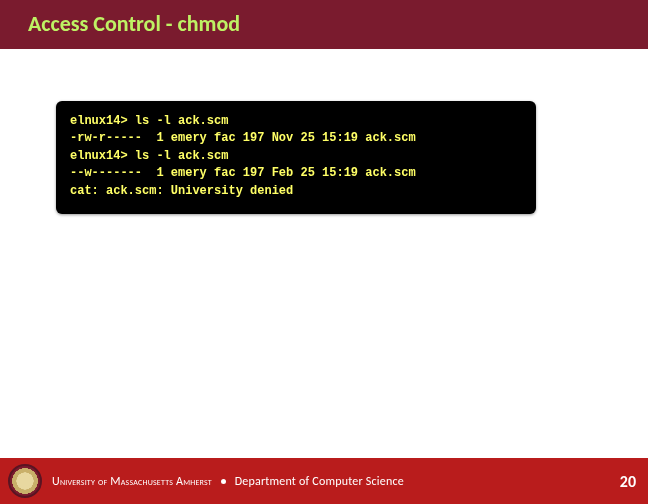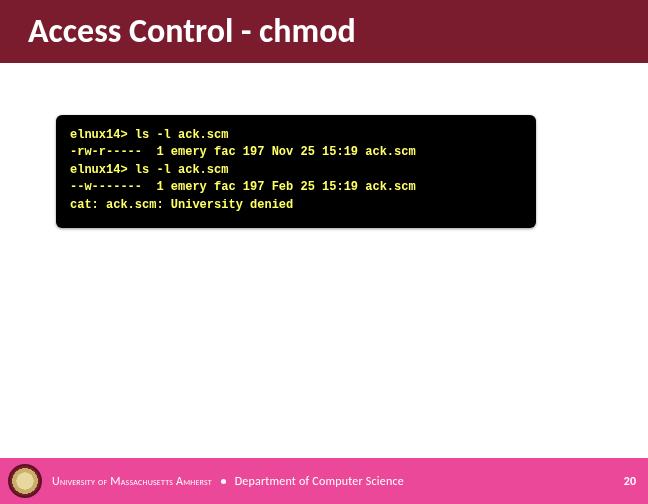--- a/index.html
+++ b/index.html
@@ -1,30 +1,30 @@
 <!DOCTYPE html>
 <html><head>
 <meta charset="utf-8">
 <style>
   * { margin: 0; padding: 0; box-sizing: border-box; }
   html, body { width: 648px; height: 504px; font-family: Calibri, Arial, sans-serif; background: #fff; overflow: hidden; }
   .slide { width: 648px; height: 504px; position: relative; display: flex; flex-direction: column; }
-  .title-bar { background: #7a1b2e; color: #ffffff; padding: 10px 28px 12px 28px; font-size: 34px; font-weight: 700; }
+  .title-bar { background: #7a1b2e; color: #bef264; padding: 10px 28px 12px 28px; font-size: 22px; font-weight: 700; }
   .body { flex: 1; padding: 18px 28px 0 40px; }
   .bullet-row { display: flex; align-items: flex-start; gap: 10px; }
   .bullet-square { width: 10px; height: 10px; background: #7a1b2e; margin-top: 12px; flex: 0 0 auto; }
   .bullet-text { font-size: 26px; color: #111; line-height: 1.25; }
   .terminal { margin: 34px 0 0 16px; width: 480px; background: #000; border-radius: 6px; padding: 12px 14px 14px 14px; box-shadow: 0 1px 3px rgba(0,0,0,0.4); }
   .terminal-line { font-family: "Courier New", monospace; font-size: 12px; font-weight: 700; color: #ffff66; line-height: 1.45; white-space: pre; }
-  .footer { position: absolute; left: 0; right: 0; bottom: 0; height: 46px; background: #ec4899; display: flex; align-items: center; padding: 0 12px 0 8px; }
+  .footer { position: absolute; left: 0; right: 0; bottom: 0; height: 46px; background: #b91c1c; display: flex; align-items: center; padding: 0 12px 0 8px; }
   .seal { width: 34px; height: 34px; border-radius: 50%; background: radial-gradient(circle at 50% 50%, #e8d8a0 0 40%, #c9b06a 41% 60%, #7a1b2e 61% 100%); border: 2px solid #5a1422; margin-right: 10px; flex: 0 0 auto; }
   .footer-text { color: #fff; font-size: 12px; letter-spacing: 0.2px; flex: 1; }
   .footer-text .univ { font-variant: small-caps; }
   .footer-dot { display: inline-block; width: 5px; height: 5px; background: #fff; border-radius: 50%; vertical-align: middle; margin: 0 6px 2px 6px; }
-  .page-num { color: #fff; font-size: 12px; font-weight: 600; }
+  .page-num { color: #fff; font-size: 16px; font-weight: 600; }
 </style>
 </head>
 <body>
 
 <div class="slide">
 
   <div class="title-bar">
     <span>Access Control - chmod</span>
   </div>
 

